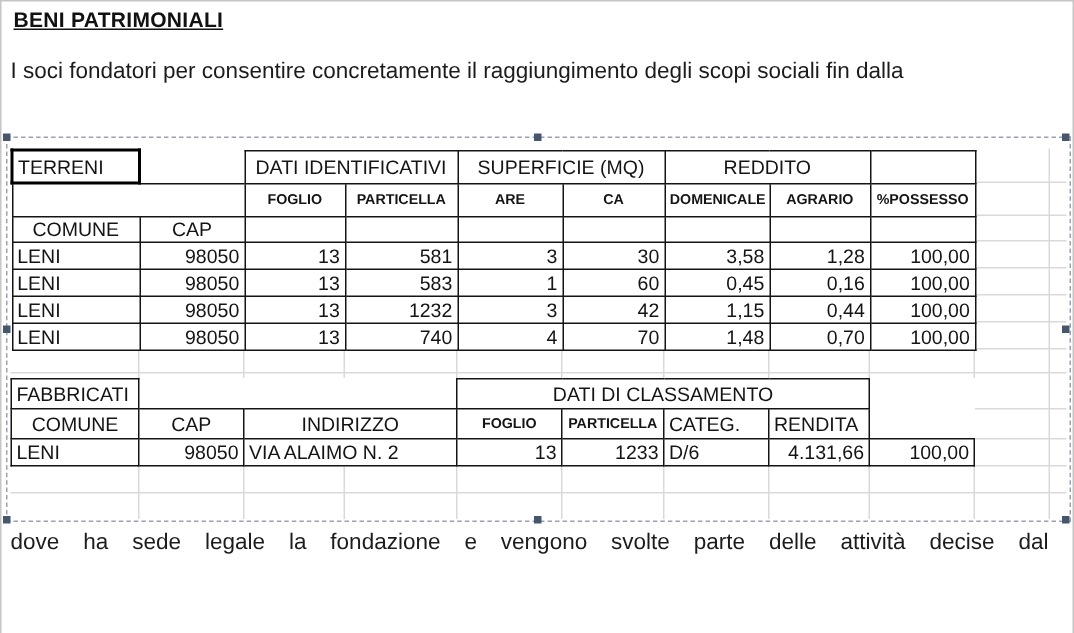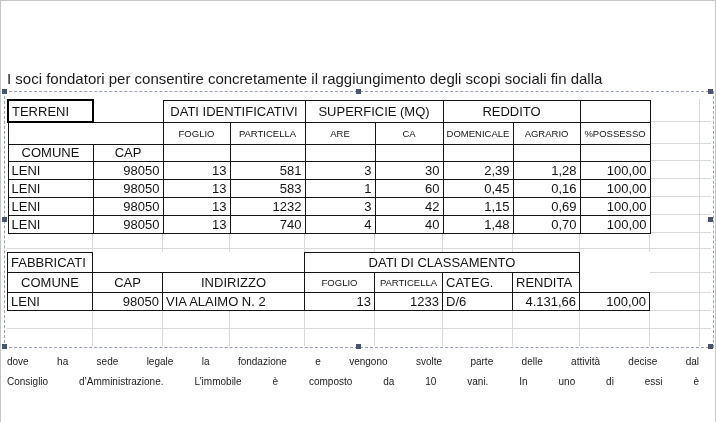--- a/index.html
+++ b/index.html
@@ -6,22 +6,22 @@
   .page{
     position:relative;width:716px;height:422px;background:#ffffff;
     font-family:"Liberation Sans",sans-serif;color:#1a1a1a;overflow:hidden;
     border-top:1px solid #c6c6c6;border-left:1px solid #c6c6c6;border-right:1px solid #c6c6c6;
     box-sizing:border-box;
   }
   .doc-title{
     position:absolute;left:8px;top:4px;margin:0;
     font-size:14px;font-weight:bold;text-decoration:underline;letter-spacing:.2px;color:#111;
   }
-  .intro{position:absolute;left:6px;top:37px;width:700px;font-size:15px;line-height:19px;color:#1c1c1c;margin-top:31px;}
-  .outro{position:absolute;left:6px;top:351px;width:692px;font-size:10px;line-height:20px;color:#1c1c1c;}
+  .intro{position:absolute;left:6px;top:37px;width:700px;font-size:15px;line-height:19px;color:#1c1c1c;}
+  .outro{position:absolute;left:6px;top:351px;width:692px;font-size:15px;line-height:20px;color:#1c1c1c;}
   .jline{text-align:justify;text-align-last:justify;}
   .misspell{text-decoration:underline wavy #d23f31;text-decoration-skip-ink:none;text-underline-offset:3px;}
 
   
   .xl-object{
     position:absolute;left:3px;top:90px;width:708px;height:255px;
     border:1px dashed #98a2b4;background:#fff;box-sizing:content-box;
   }
   .gl{position:absolute;background:#d9d9d9;}
   .glv{width:1px;top:7px;height:247px;}
@@ -29,29 +29,30 @@
   .hdl{position:absolute;width:5px;height:5px;background:#47566d;z-index:5;}
 
   table.sheet{
     position:absolute;border-collapse:collapse;table-layout:fixed;background:#fff;
     font-family:"Liberation Sans",sans-serif;font-size:13px;color:#141414;z-index:2;
   }
   table.sheet td{padding:0 3px;overflow:hidden;white-space:nowrap;vertical-align:middle;}
   td.b{border:1px solid #141414;}
   td.thick{border:2px solid #000;}
   td.ctr{text-align:center;}
-  td.sm{font-size:9.5px;text-align:center;padding:0 1px;}
+  td.sm{font-size:9.5px;text-align:center;padding:0 1px;font-weight:bold;}
   td.num{text-align:right;}
   td.txt{text-align:left;}
 </style>
 </head>
 <body>
 
 <div class="page">
 
+  <h1 class="doc-title">BENI PATRIMONIALI</h1>
 
   <div class="intro">
     <div>I soci fondatori per consentire concretamente il raggiungimento degli scopi sociali fin dalla</div>
   </div>
 
   <div class="xl-object">
 
     <div class="gl glv" style="left:87px"></div>
     <div class="gl glv" style="left:157px"></div>
     <div class="gl glv" style="left:224px"></div>
@@ -117,21 +118,21 @@
         <td class="b"></td>
         <td class="b"></td>
       </tr>
       <tr style="height:18px">
         <td class="b txt">LENI</td>
         <td class="b num">98050</td>
         <td class="b num">13</td>
         <td class="b num">581</td>
         <td class="b num">3</td>
         <td class="b num">30</td>
-        <td class="b num">2,39</td>
+        <td class="b num">3,58</td>
         <td class="b num">1,28</td>
         <td class="b num">100,00</td>
       </tr>
       <tr style="height:18px">
         <td class="b txt">LENI</td>
         <td class="b num">98050</td>
         <td class="b num">13</td>
         <td class="b num">583</td>
         <td class="b num">1</td>
         <td class="b num">60</td>
@@ -140,30 +141,30 @@
         <td class="b num">100,00</td>
       </tr>
       <tr style="height:18px">
         <td class="b txt">LENI</td>
         <td class="b num">98050</td>
         <td class="b num">13</td>
         <td class="b num">1232</td>
         <td class="b num">3</td>
         <td class="b num">42</td>
         <td class="b num">1,15</td>
-        <td class="b num">0,69</td>
+        <td class="b num">0,44</td>
         <td class="b num">100,00</td>
       </tr>
       <tr style="height:18px">
         <td class="b txt">LENI</td>
         <td class="b num">98050</td>
         <td class="b num">13</td>
         <td class="b num">740</td>
         <td class="b num">4</td>
-        <td class="b num">40</td>
+        <td class="b num">70</td>
         <td class="b num">1,48</td>
         <td class="b num">0,70</td>
         <td class="b num">100,00</td>
       </tr>
     </tbody>
       </table>
 
     <table class="sheet" style="left:2px;top:160px;width:642px;">
       <colgroup>
         <col style="width:85px">
@@ -212,16 +213,15 @@
     <div class="hdl" style="left:703px;top:-3px"></div>
     <div class="hdl" style="left:-3px;top:125px"></div>
     <div class="hdl" style="left:703px;top:125px"></div>
     <div class="hdl" style="left:-3px;top:252px"></div>
     <div class="hdl" style="left:351px;top:252px"></div>
     <div class="hdl" style="left:703px;top:252px"></div>
   </div>
 
   <div class="outro">
     <div class="jline">dove ha sede legale la fondazione e vengono svolte parte delle attività decise dal</div>
-    <div class="jline">Consiglio d’Amministrazione. L’immobile è composto da 10 vani. In uno di essi è</div>
   </div>
 
 </div>
 
 </body></html>

